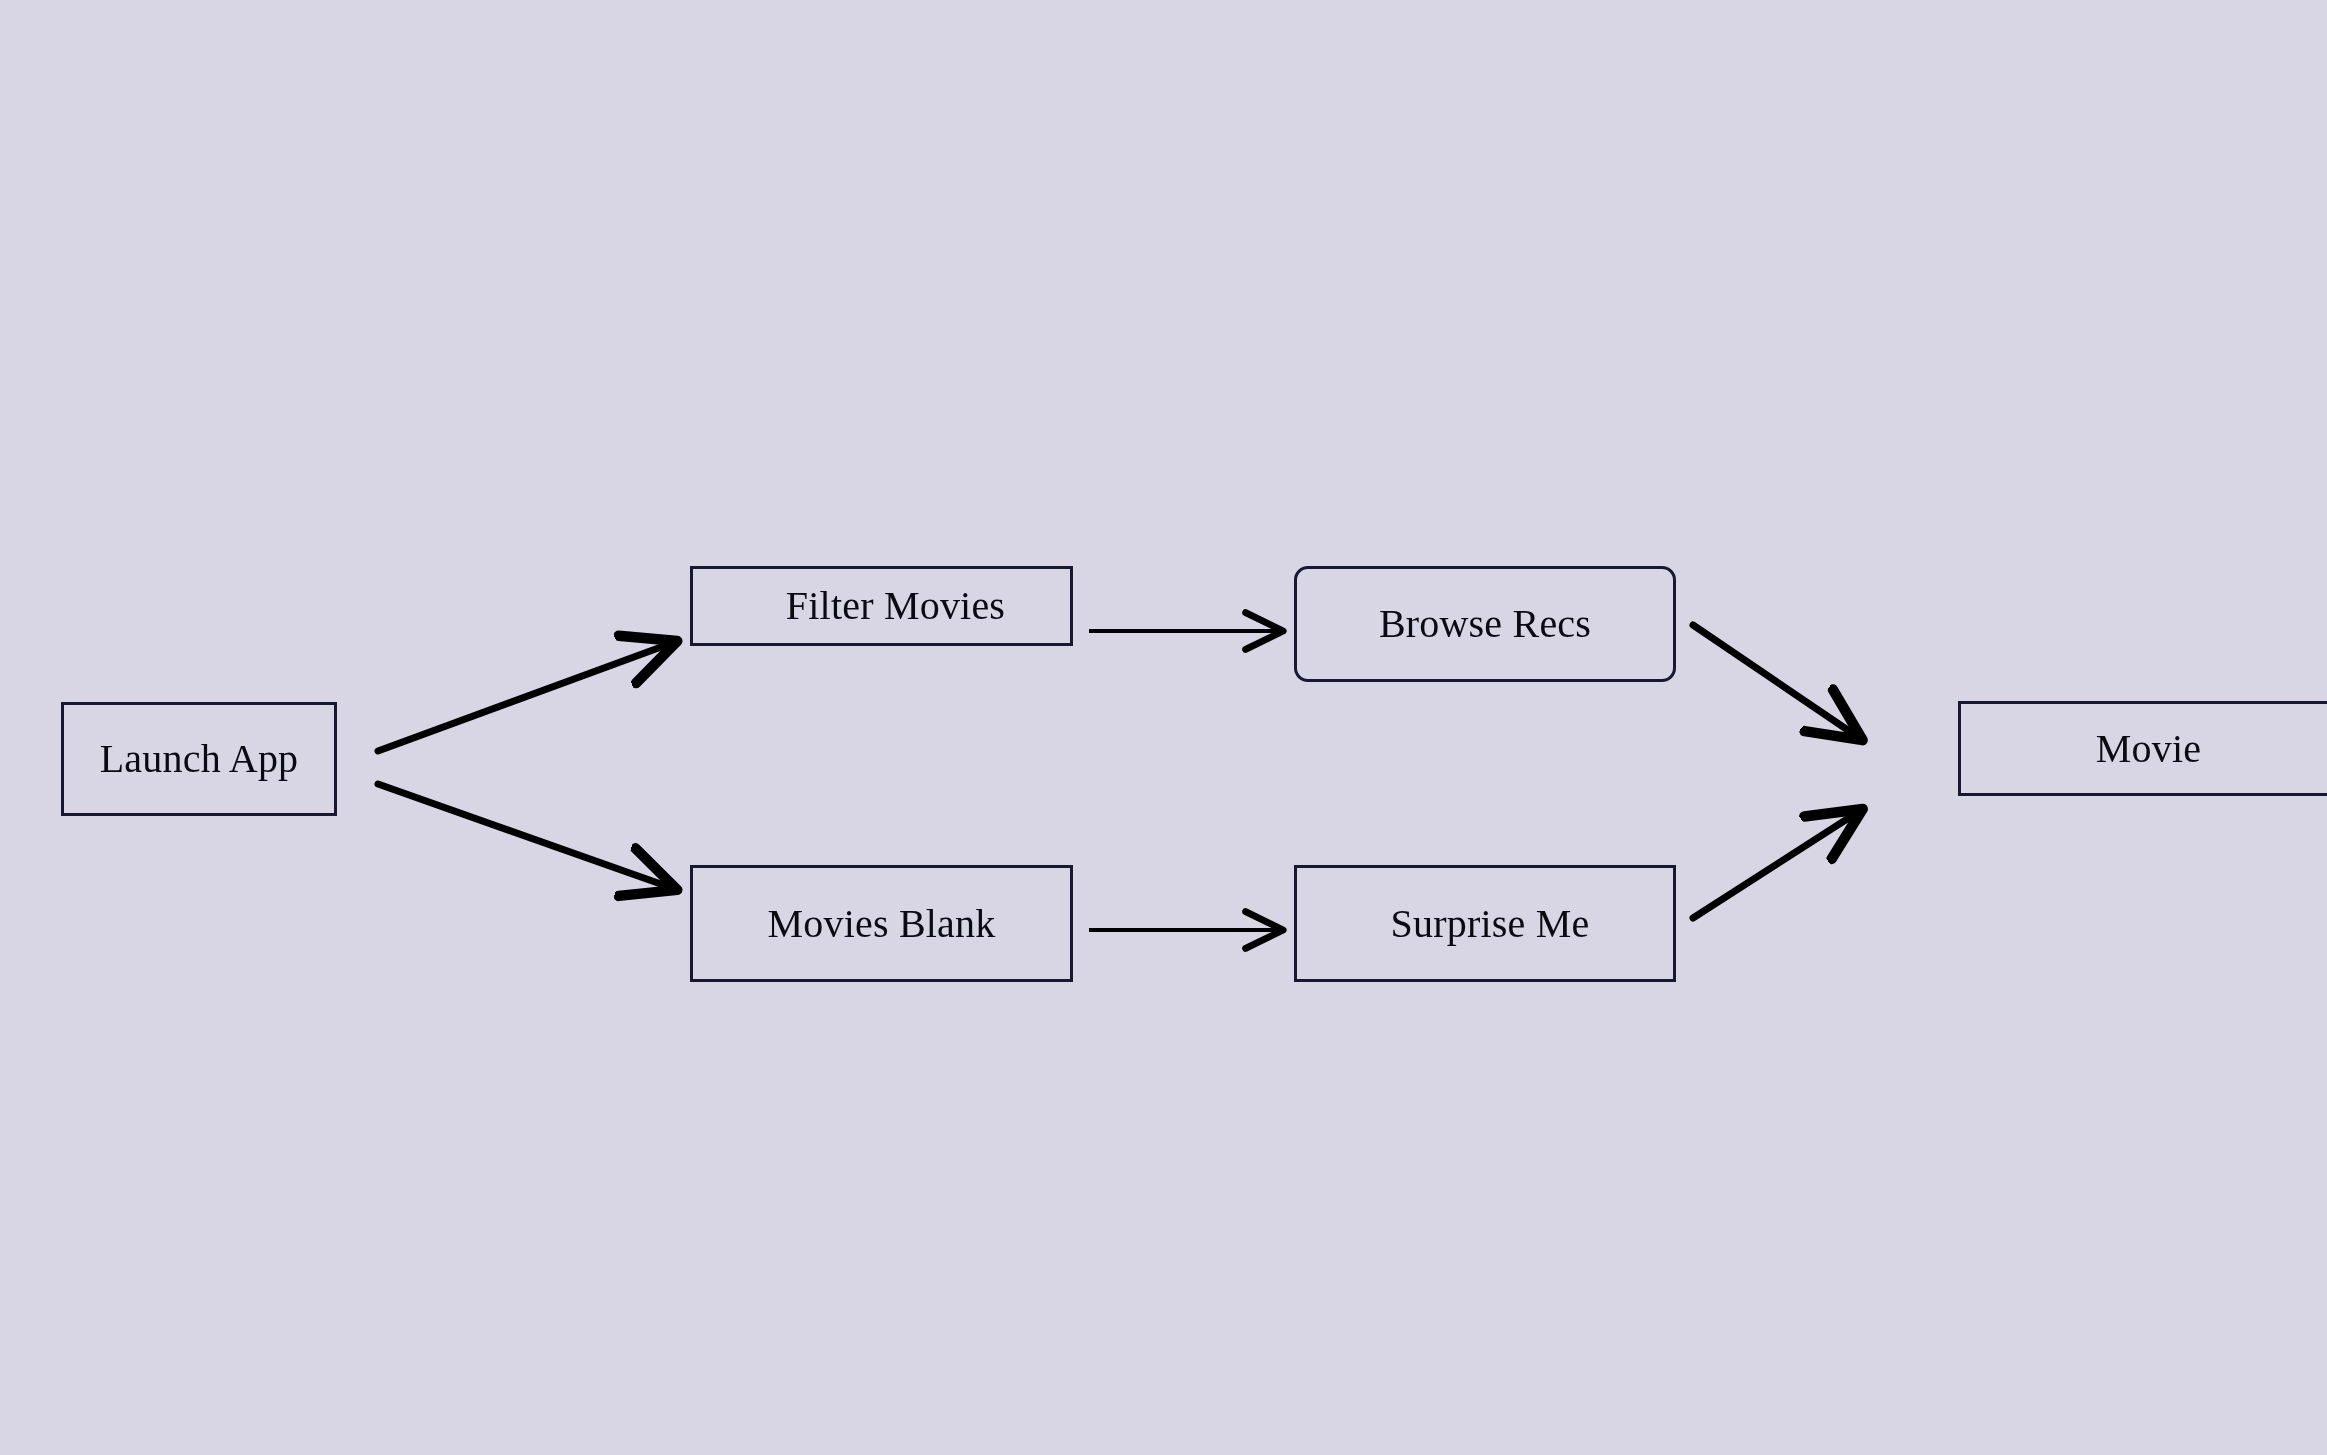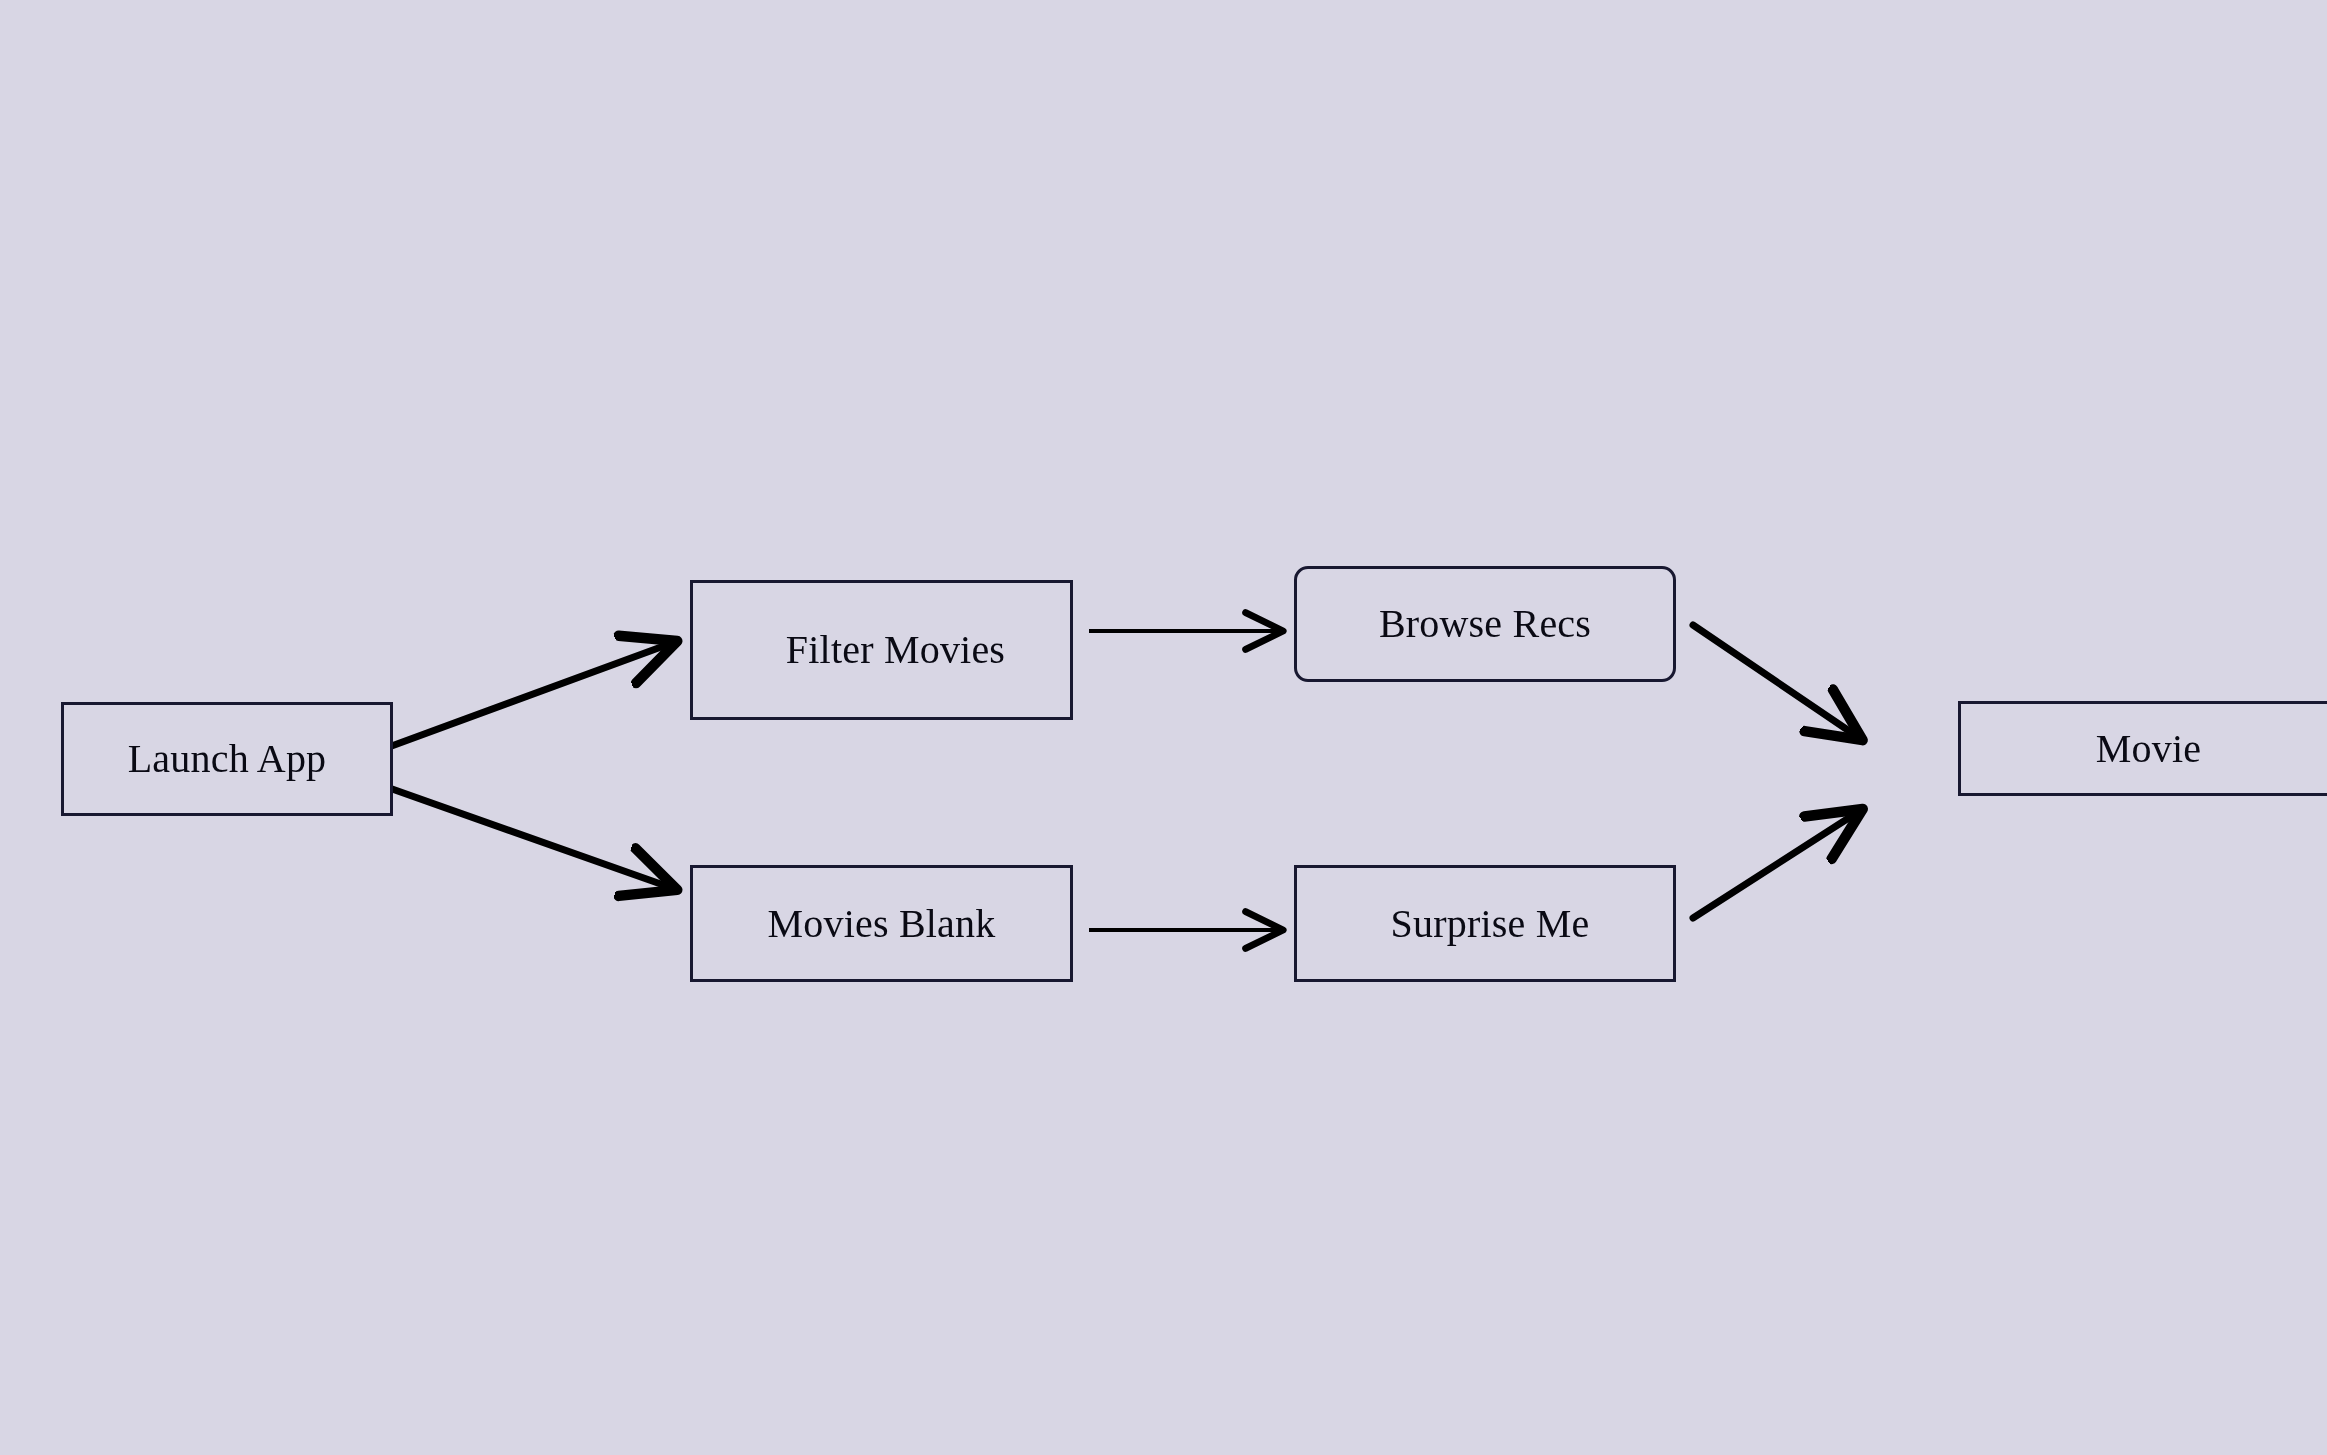--- a/index.html
+++ b/index.html
@@ -38,22 +38,22 @@
     font-family: "Liberation Serif", "DejaVu Serif", serif;
     font-size: 40px;
     font-weight: 400;
     color: #0a0a14;
     line-height: 1;
     letter-spacing: 0.2px;
     white-space: nowrap;
   }
 
   
-  #node-launch-app   { left: 61px;   top: 702px; width: 332px; height: 114px; justify-content: center; }
-  #node-filter-movies{ left: 690px;  top: 580px; width: 383px; height: 140px; padding-left: 28px; }
+  #node-launch-app   { left: 61px;   top: 702px; width: 276px; height: 114px; justify-content: center; }
+  #node-filter-movies{ left: 690px;  top: 566px; width: 383px; height: 80px; padding-left: 28px; }
   #node-browse-recs  { left: 1294px; top: 566px; width: 382px; height: 116px; border-radius: 14px; }
   #node-leave-blank  { left: 690px;  top: 865px; width: 383px; height: 117px; }
   #node-surprise-me  { left: 1294px; top: 865px; width: 382px; height: 117px; padding-left: 10px; }
   #node-movie        { left: 1958px; top: 701px; width: 381px; height: 95px; }
 </style>
 </head>
 <body>
 
 <div id="canvas">
 

